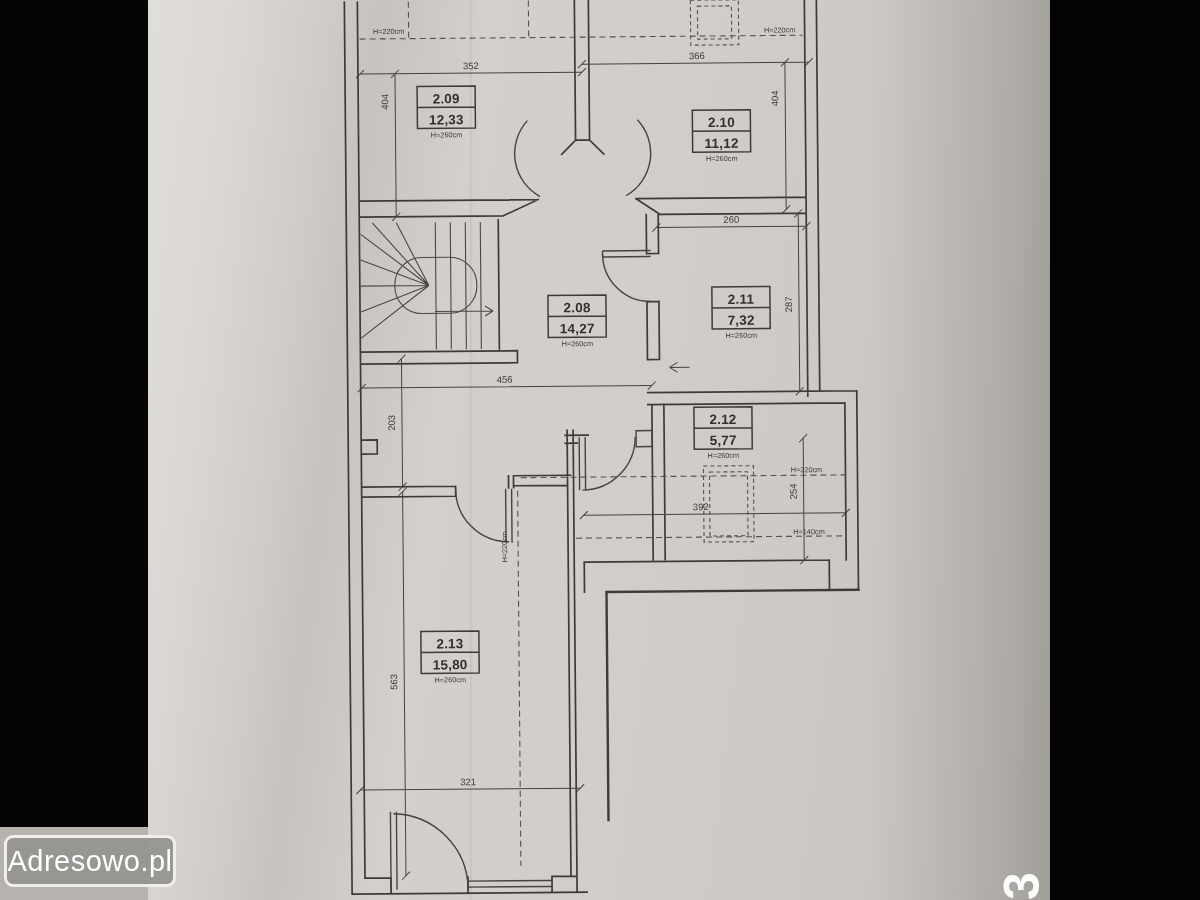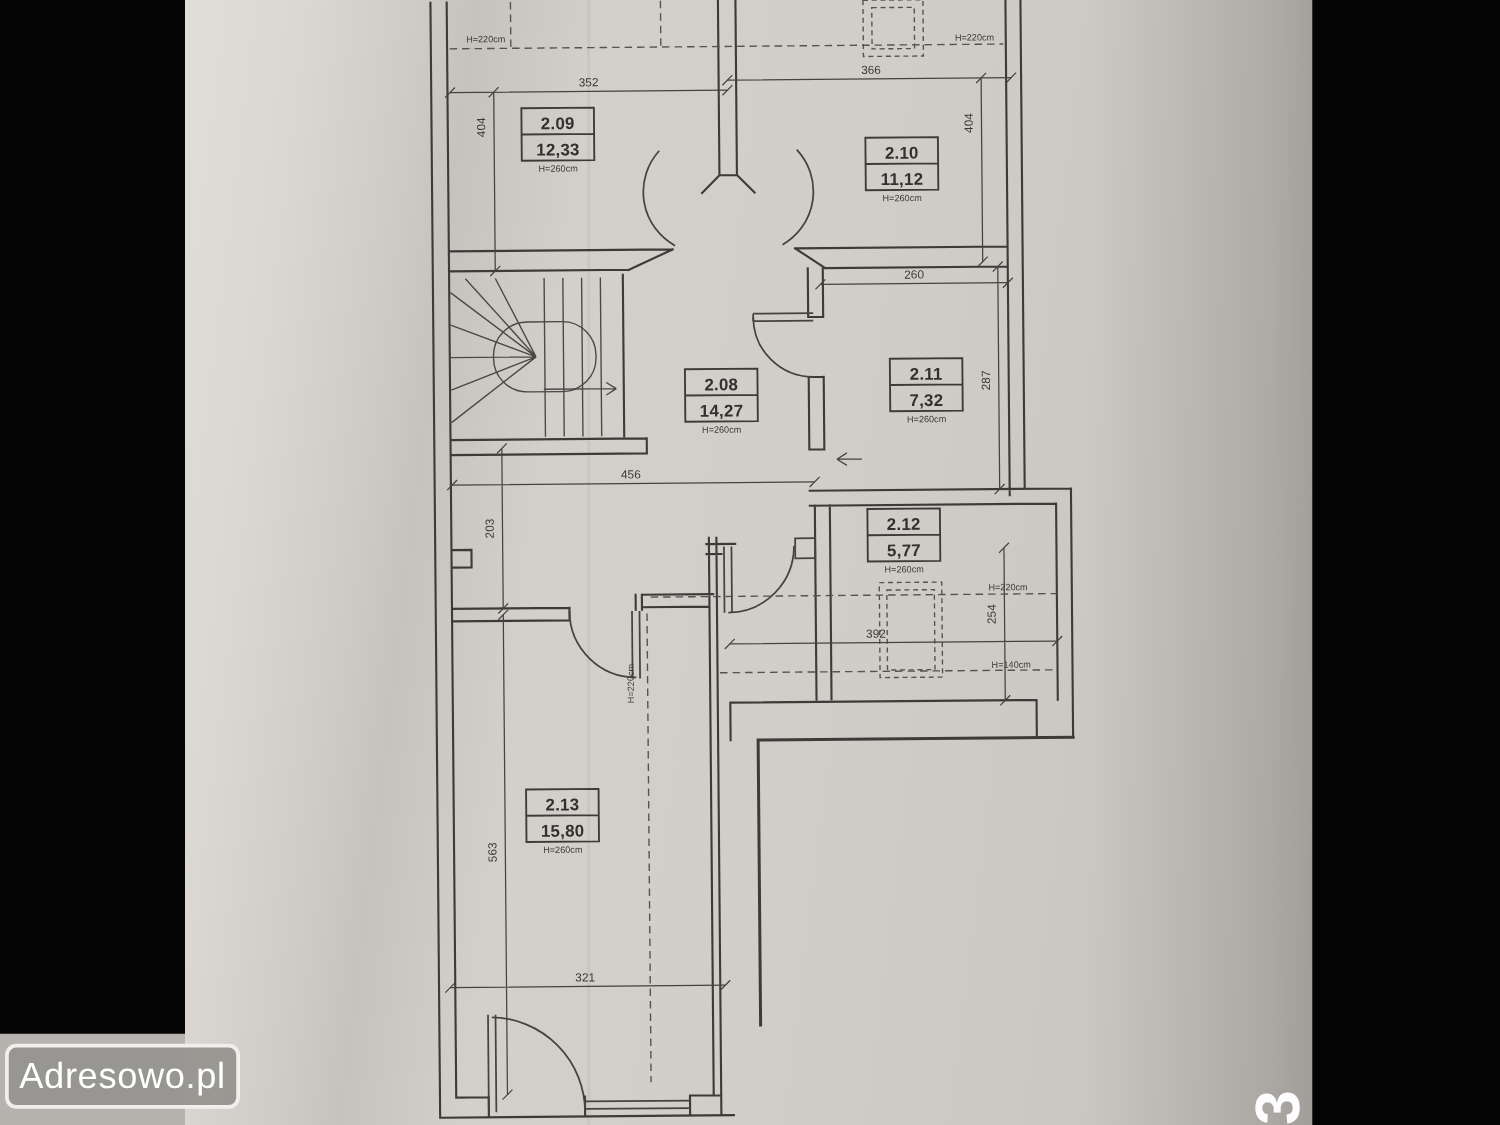--- a/index.html
+++ b/index.html
@@ -9,21 +9,21 @@
     background:
       linear-gradient(to right, rgba(0,0,0,0) 0%, rgba(0,0,0,0) 80%, rgba(60,58,55,0.18) 96%, rgba(60,58,55,0.25) 100%),
       linear-gradient(97deg,#e0ded9 0%,#dbd8d4 9%,#cfccc7 18%,#c6c3be 23%,#d3d0cb 33%,#d1cec9 55%,#ccc9c4 75%,#c7c4bf 90%,#c2bfba 100%);
   }
   .paper-fold{position:absolute;left:470px;top:0;width:3px;height:900px;
     background:linear-gradient(to right,rgba(90,88,85,0.12),rgba(90,88,85,0.0));}
   .bar-left{position:absolute;left:0;top:0;width:148px;height:827px;background:#050505;}
   .bar-left-foot{position:absolute;left:0;top:827px;width:148px;height:73px;background:#b6b3ae;}
   .bar-right{position:absolute;left:1050px;top:0;width:150px;height:900px;background:#040404;}
   svg.plan{position:absolute;left:0;top:0;}
-  .watermark{position:absolute;left:4px;top:835px;width:188px;height:52px;
+  .watermark{position:absolute;left:4px;top:835px;width:172px;height:52px;
     border:3px solid #f0efed;border-radius:9px;background:rgba(151,149,145,0.96);
     display:flex;align-items:center;justify-content:center;box-sizing:border-box;}
   .watermark span{color:#fff;font-size:29px;letter-spacing:0.5px;}
   .page-num{position:absolute;left:998px;top:856px;width:48px;height:60px;
     color:#fdfdfd;font-size:50px;font-weight:bold;transform:rotate(-90deg);
     transform-origin:center center;text-align:center;line-height:60px;}
   text{fill:#33312e;}
   .roomnum{font-size:13.5px;font-weight:bold;letter-spacing:0.2px;}
   .dim{font-size:9.5px;fill:#3c3a37;}
   .tiny{font-size:7.3px;fill:#3c3a37;}

